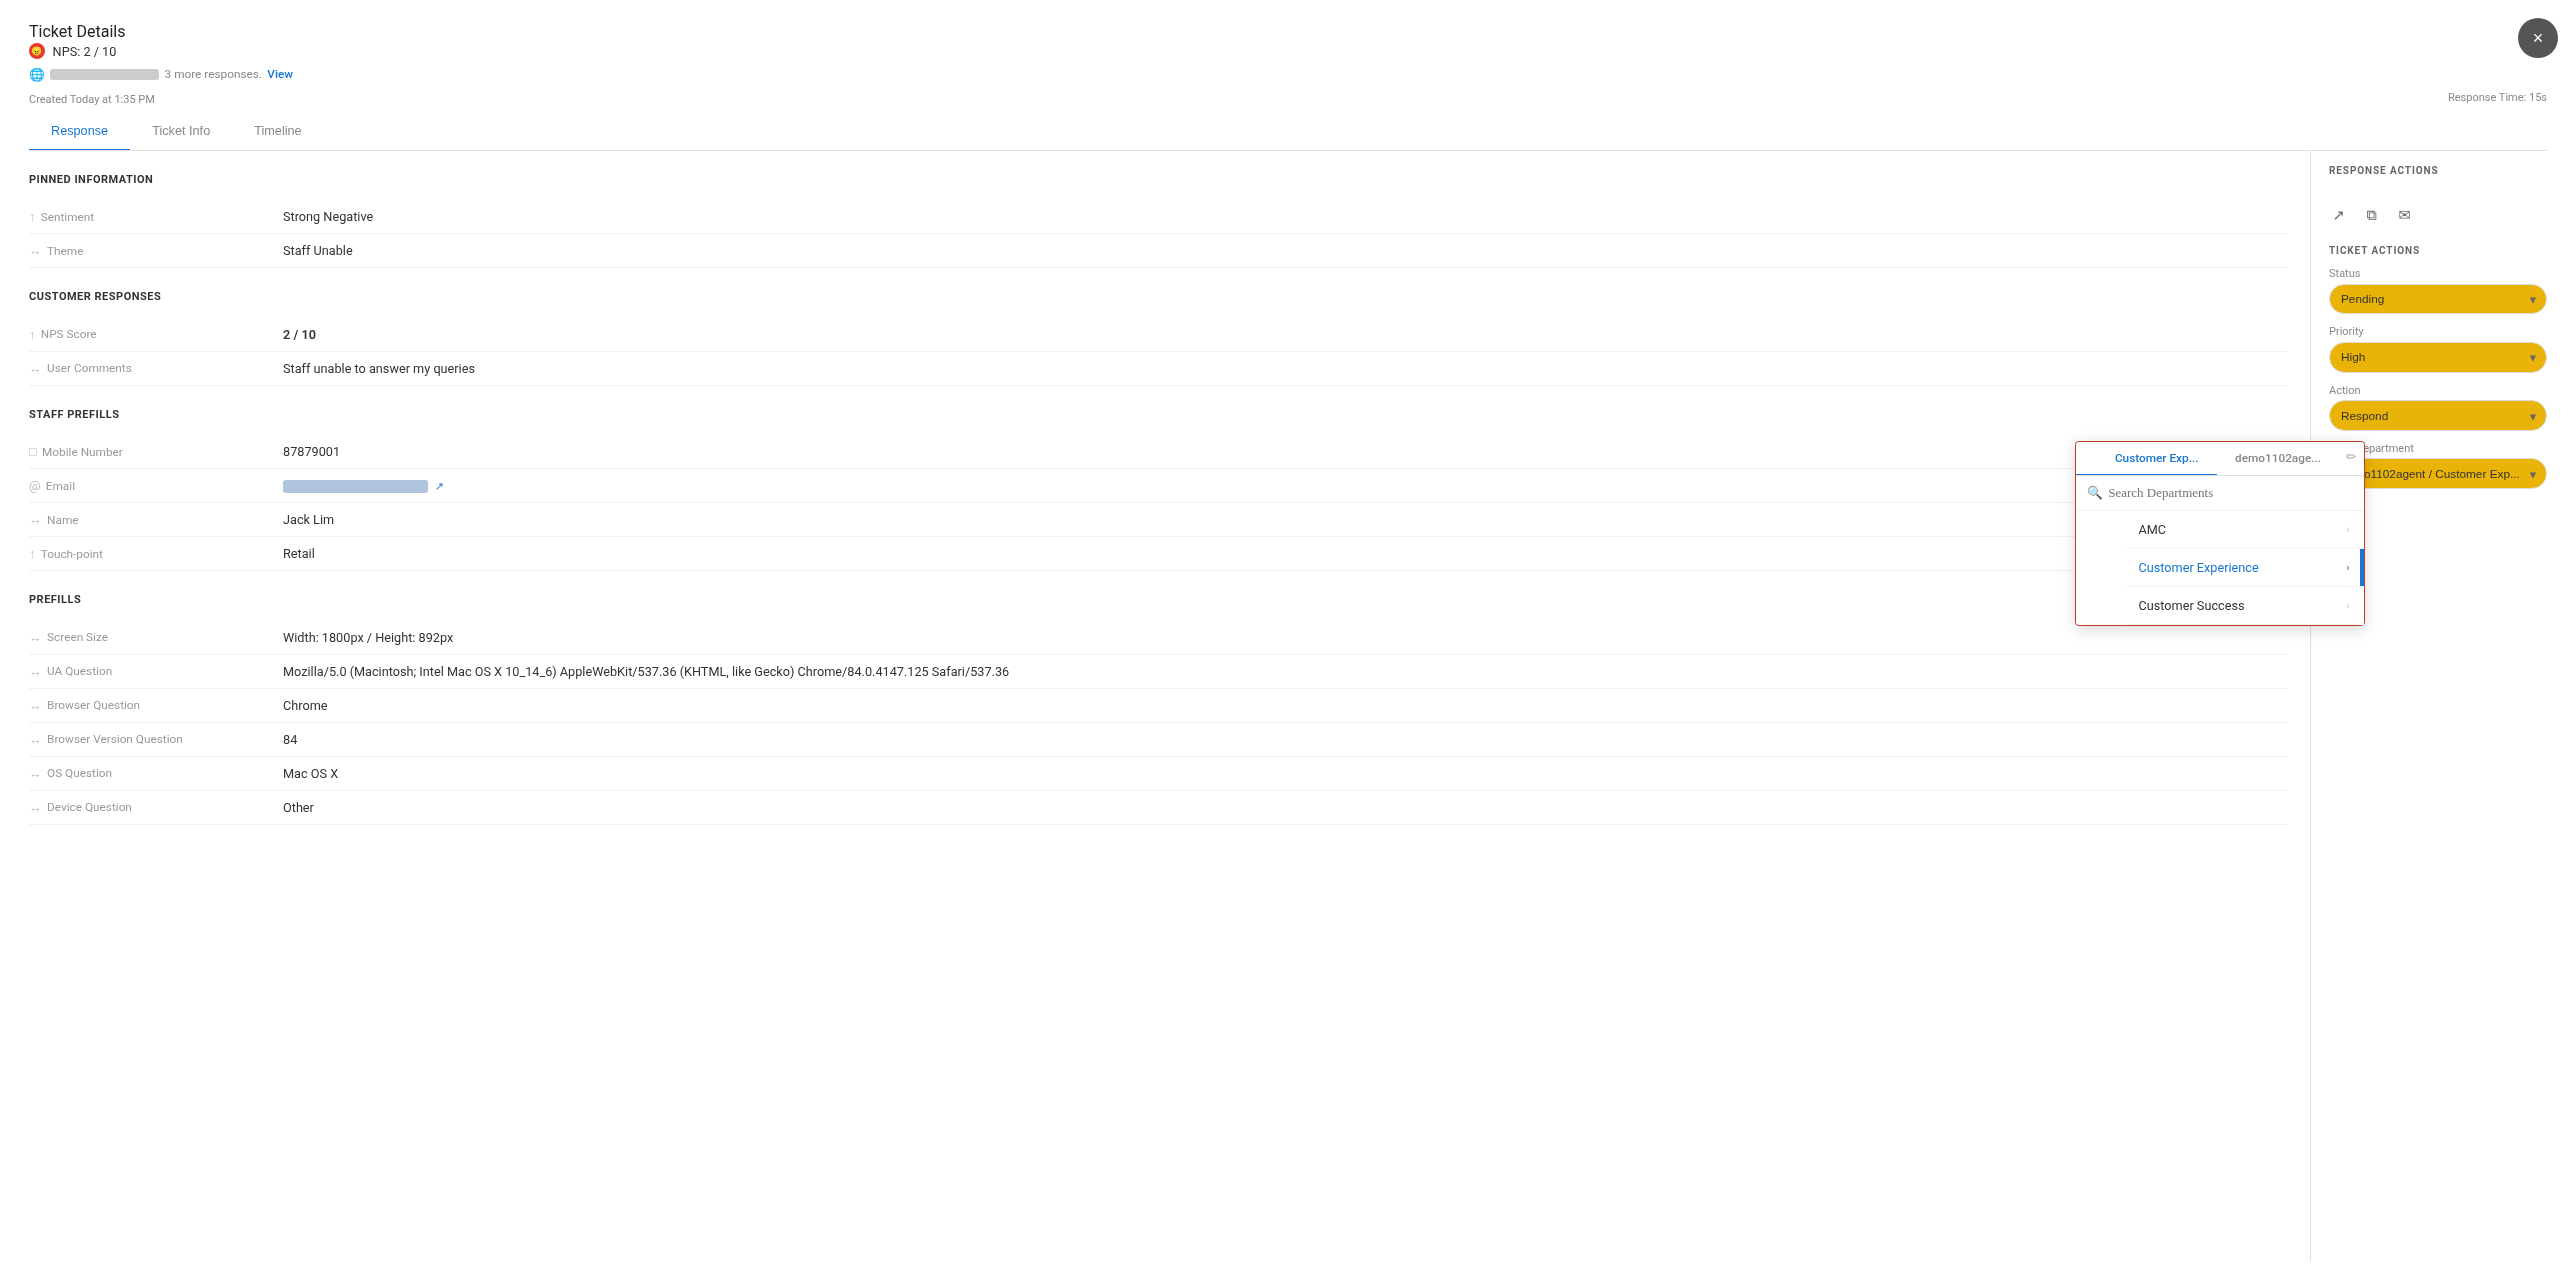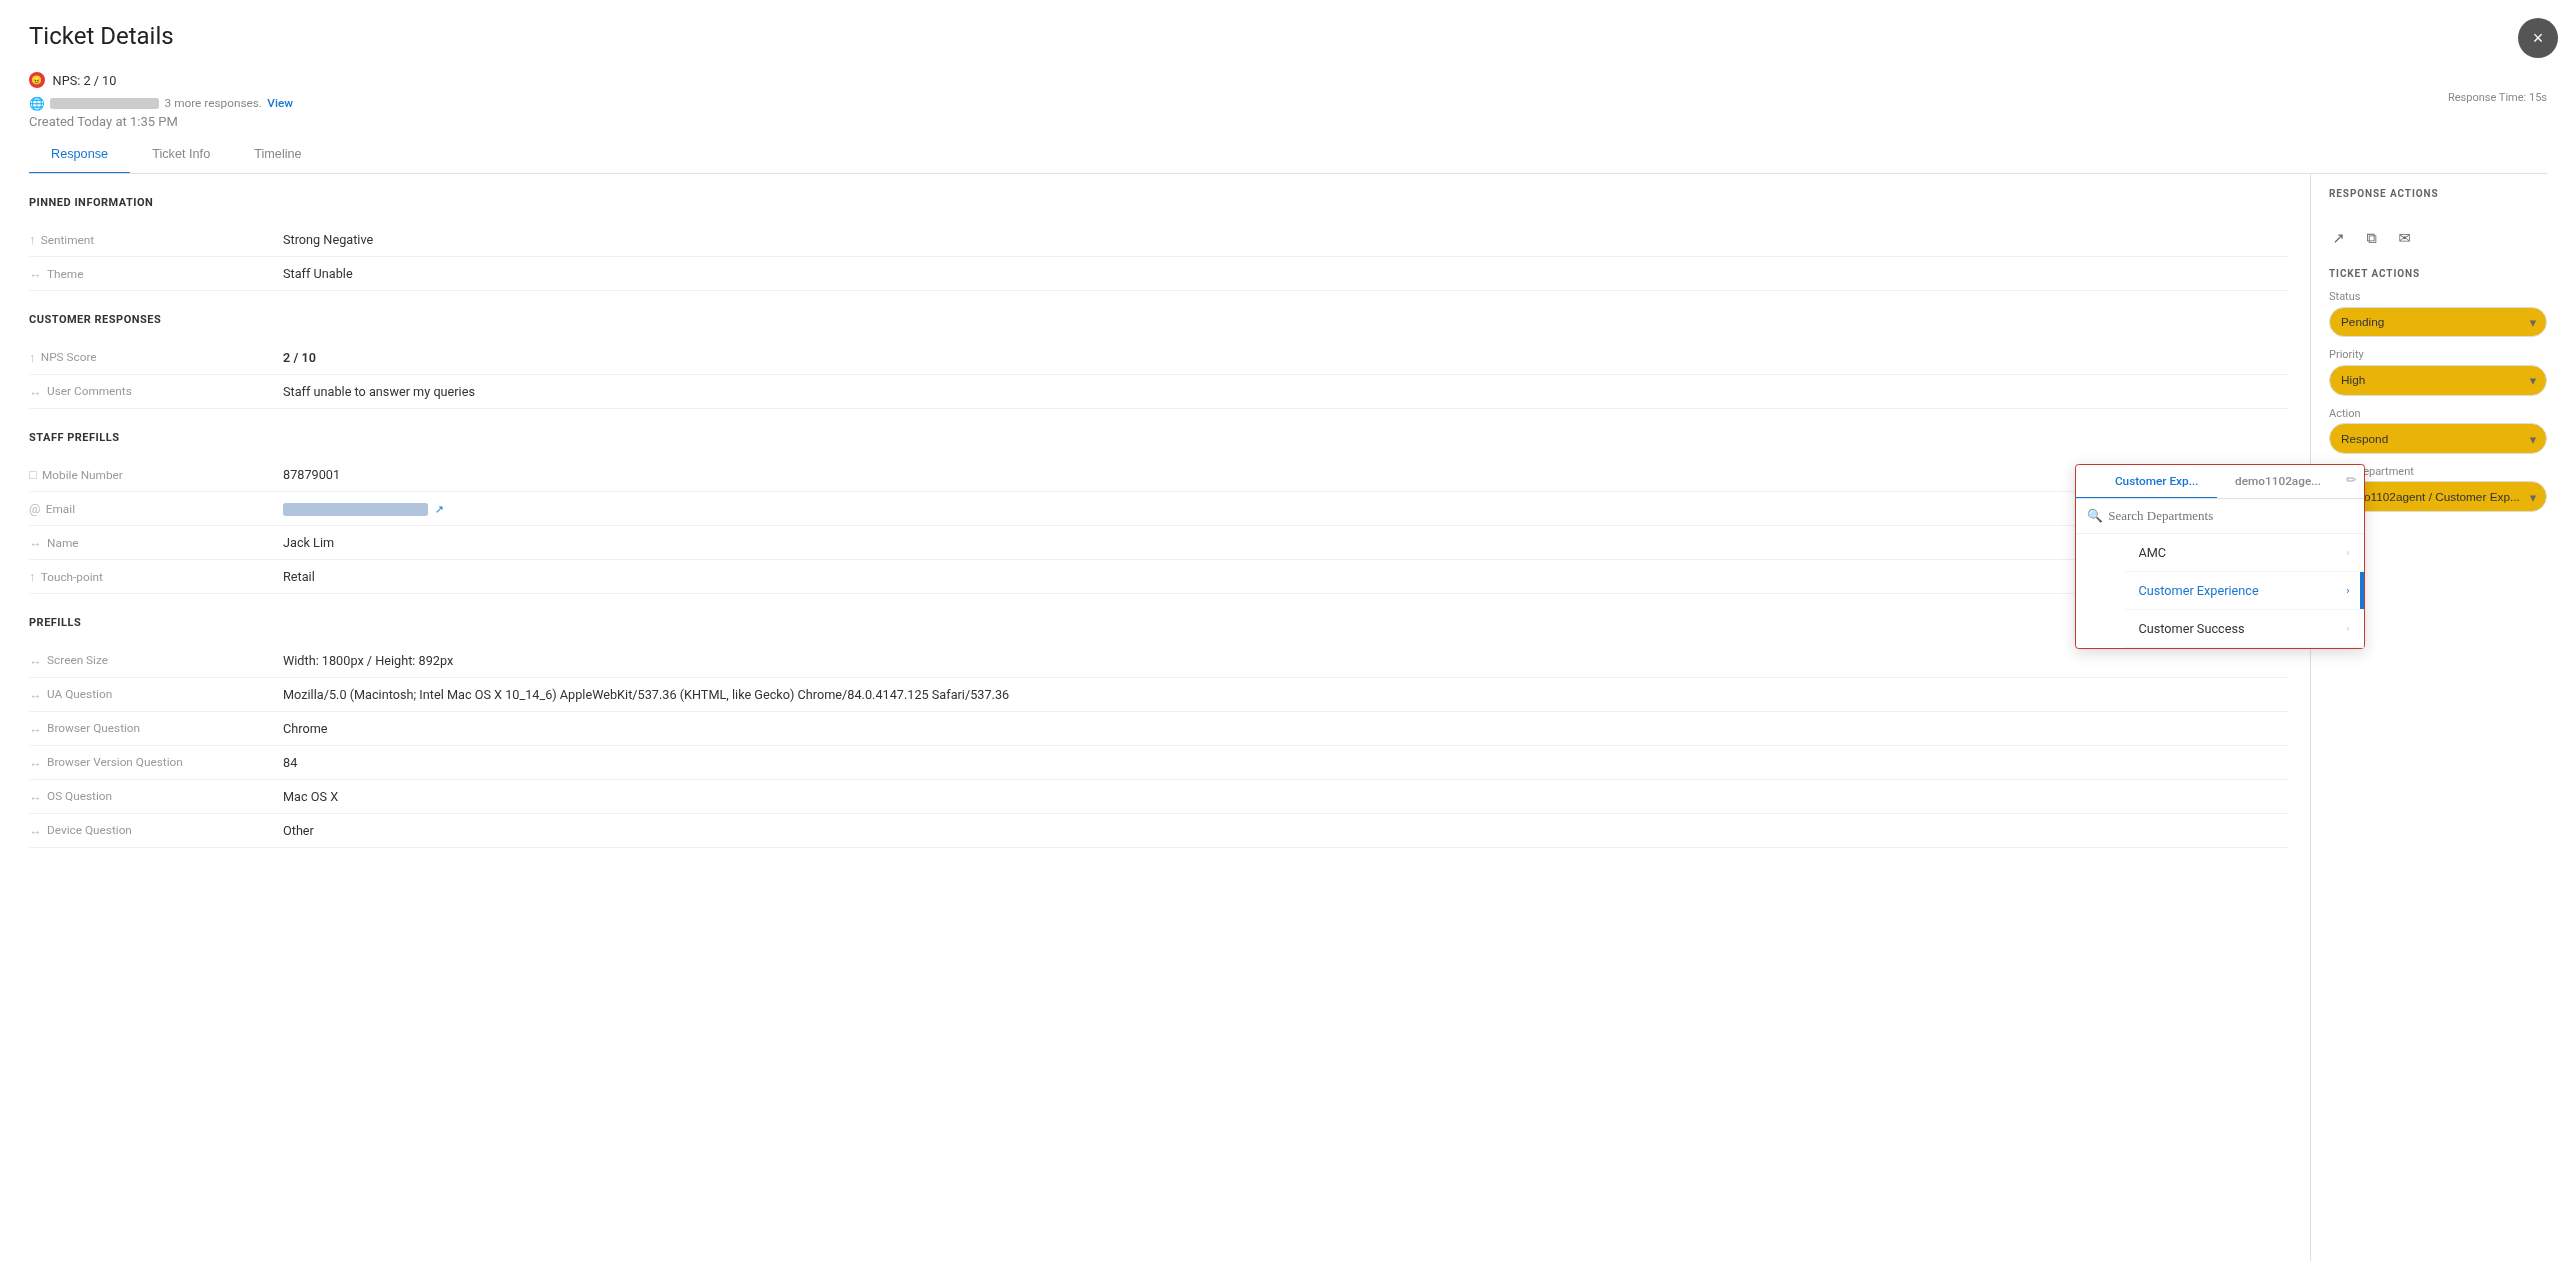--- a/index.html
+++ b/index.html
@@ -1,38 +1,38 @@
 <!DOCTYPE html>
 <html style="font-size:14.5px"><head>
   <meta charset="utf-8">
   <style>
     * { box-sizing: border-box; margin: 0; padding: 0; }
     body { font-family: -apple-system, BlinkMacSystemFont, 'Segoe UI', Roboto, sans-serif; background: #fff; color: #333; font-size: 12.7px; }
 
     .page-container { display: flex; flex-direction: column; height: 100vh; padding: 22px 29px; position: relative; }
 
-    .page-title { font-size: 24px; font-weight: 400; color: #222; margin-bottom: 22px; }
+    .page-title { font-size: 16px; font-weight: 400; color: #222; margin-bottom: 2px; }
 
     .close-btn {
       position: fixed; top: 18px; right: 18px;
       width: 40px; height: 40px; border-radius: 50%;
       background: #555; border: none; cursor: pointer;
       display: flex; align-items: center; justify-content: center;
       color: #fff; font-size: 18px;
     }
 
     .nps-row { display: flex; align-items: center; gap: 7.3px; margin-bottom: 7.3px; font-size: 12.7px; }
     .nps-badge { background: #e53935; color: #fff; border-radius: 50%; width: 16.3px; height: 16.3px; display: inline-flex; align-items: center; justify-content: center; font-size: 9px; font-weight: bold; }
 
     .responses-row { display: flex; align-items: center; gap: 5.4px; margin-bottom: 3.6px; font-size: 11.8px; color: #888; }
     .globe-icon { font-size: 12.7px; }
     .blur-text { background: #ccc; border-radius: 2.7px; width: 109px; height: 11px; display: inline-block; vertical-align: middle; }
     .view-link { color: #1976d2; text-decoration: none; font-weight: 500; }
 
-    .created-text { font-size: 13px; color: #888; margin-bottom: 7.3px; }
+    .created-text { font-size: 11px; color: #888; margin-bottom: 7.3px; margin-top: 8px; }
 
     .response-time { position: absolute; top: 91px; right: 29px; font-size: 11px; color: #888; }
 
     .tabs { display: flex; border-bottom: 0.9px solid #e0e0e0; margin-bottom: 0; }
     .tab {
       padding: 11px 22px; cursor: pointer; font-size: 12.7px; color: #888;
       border-bottom: 1.8px solid transparent; margin-bottom: -0.9px;
       background: none; border-top: none; border-left: none; border-right: none;
     }
     .tab.active { color: #1976d2; border-bottom: 1.8px solid #1976d2; }

